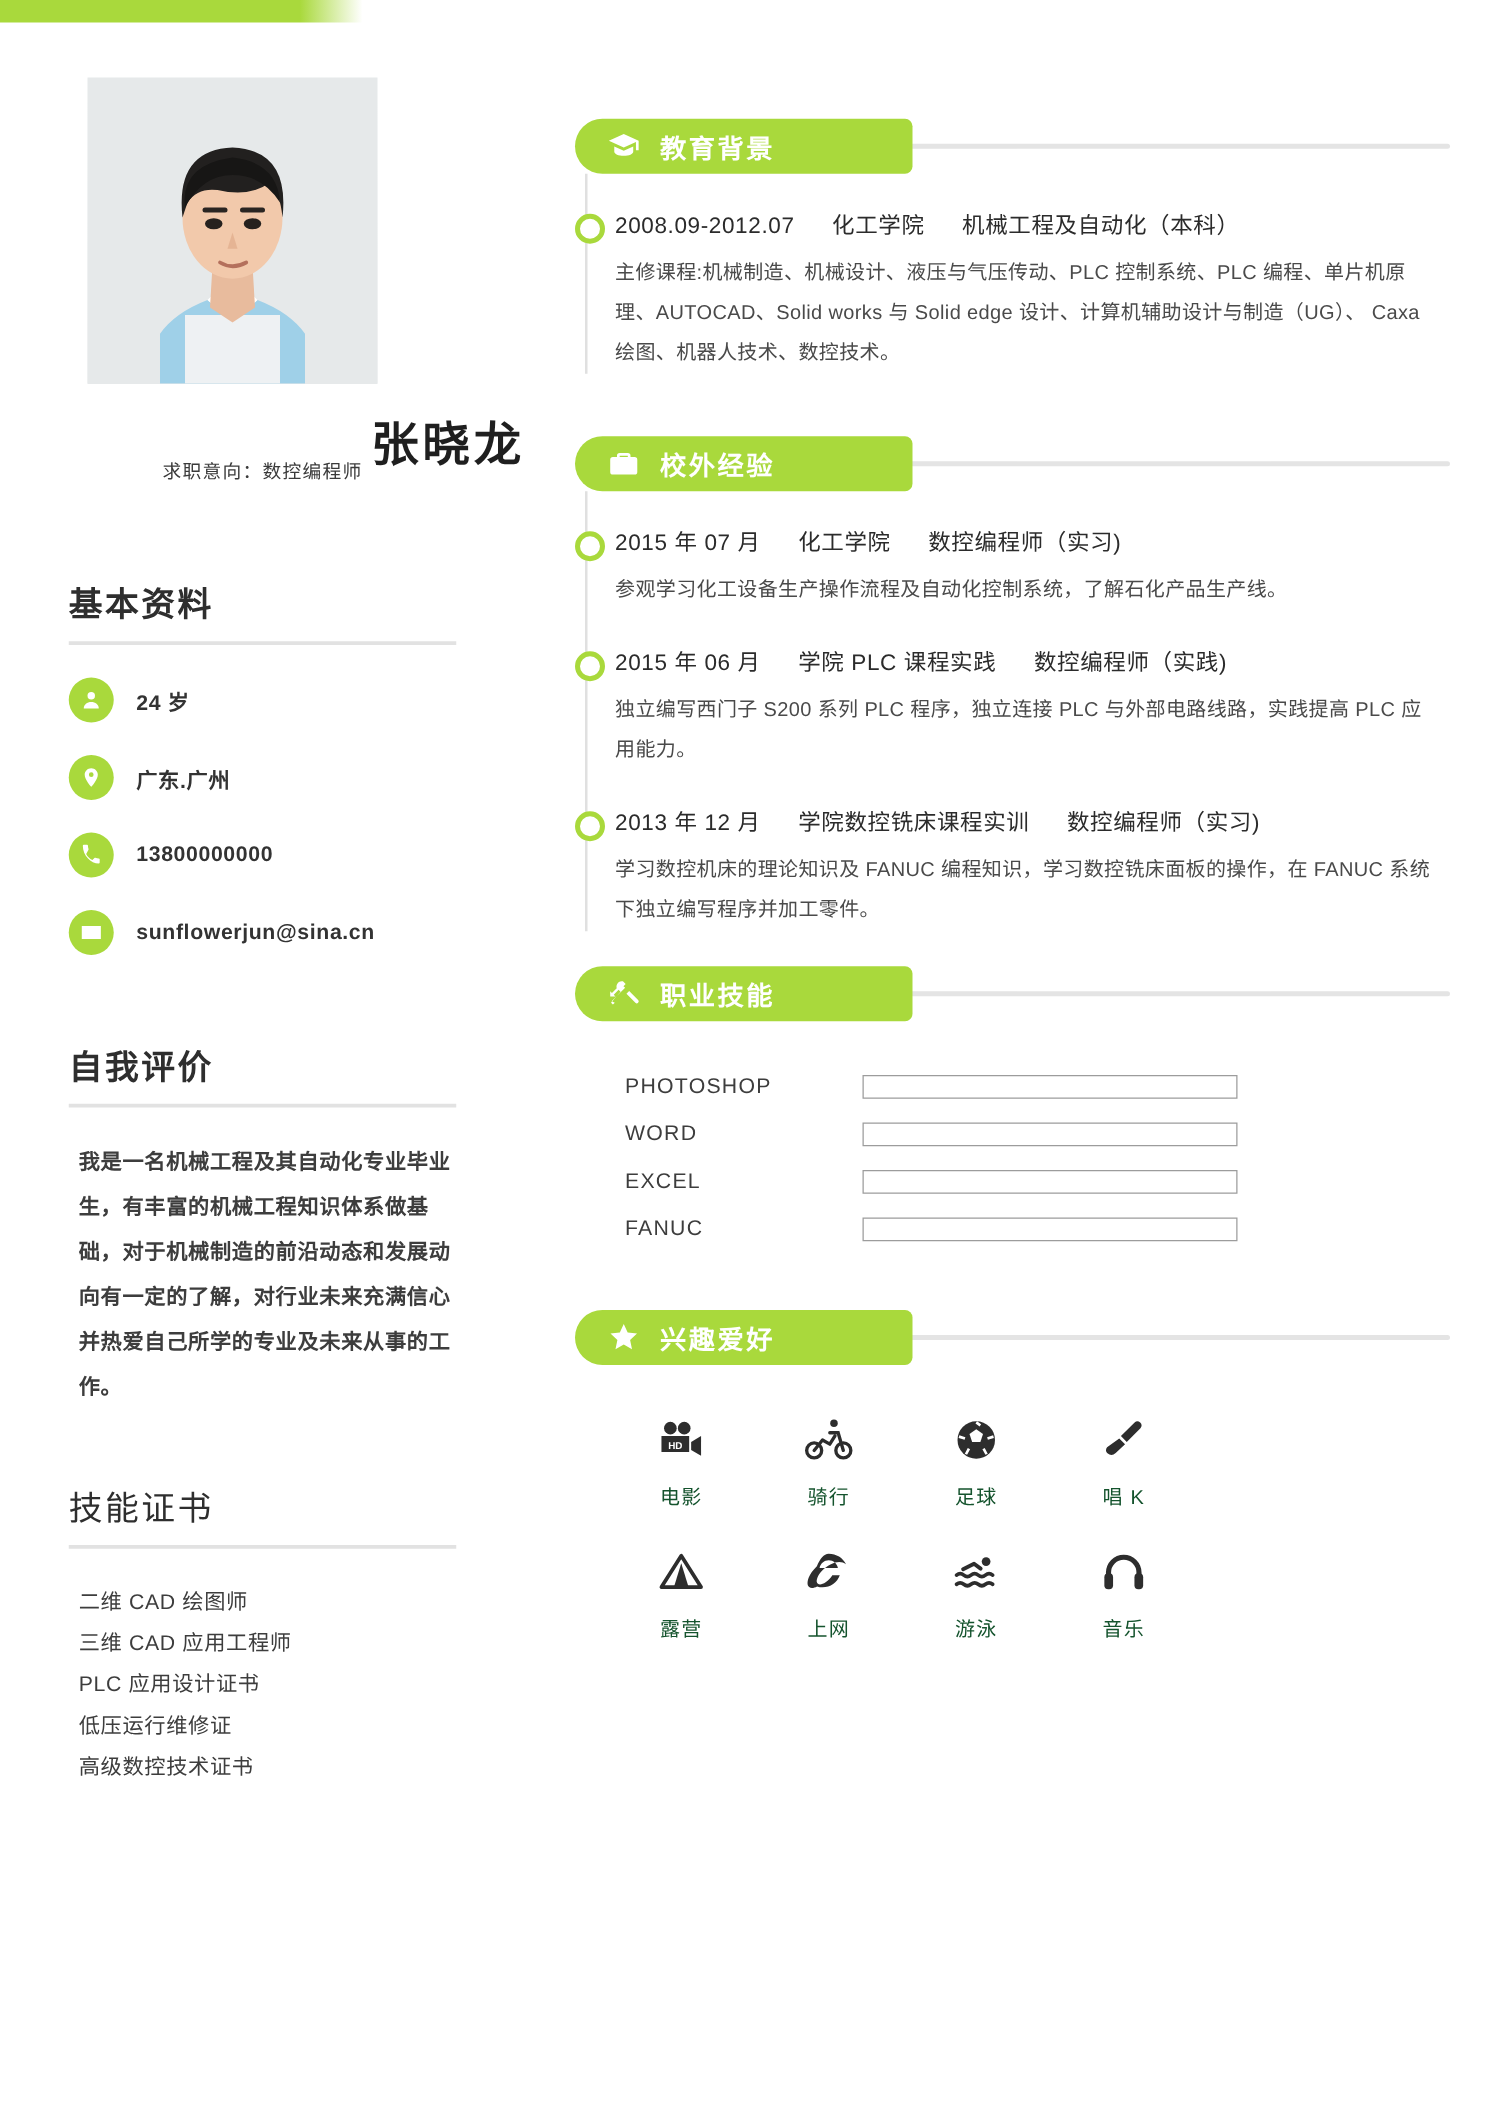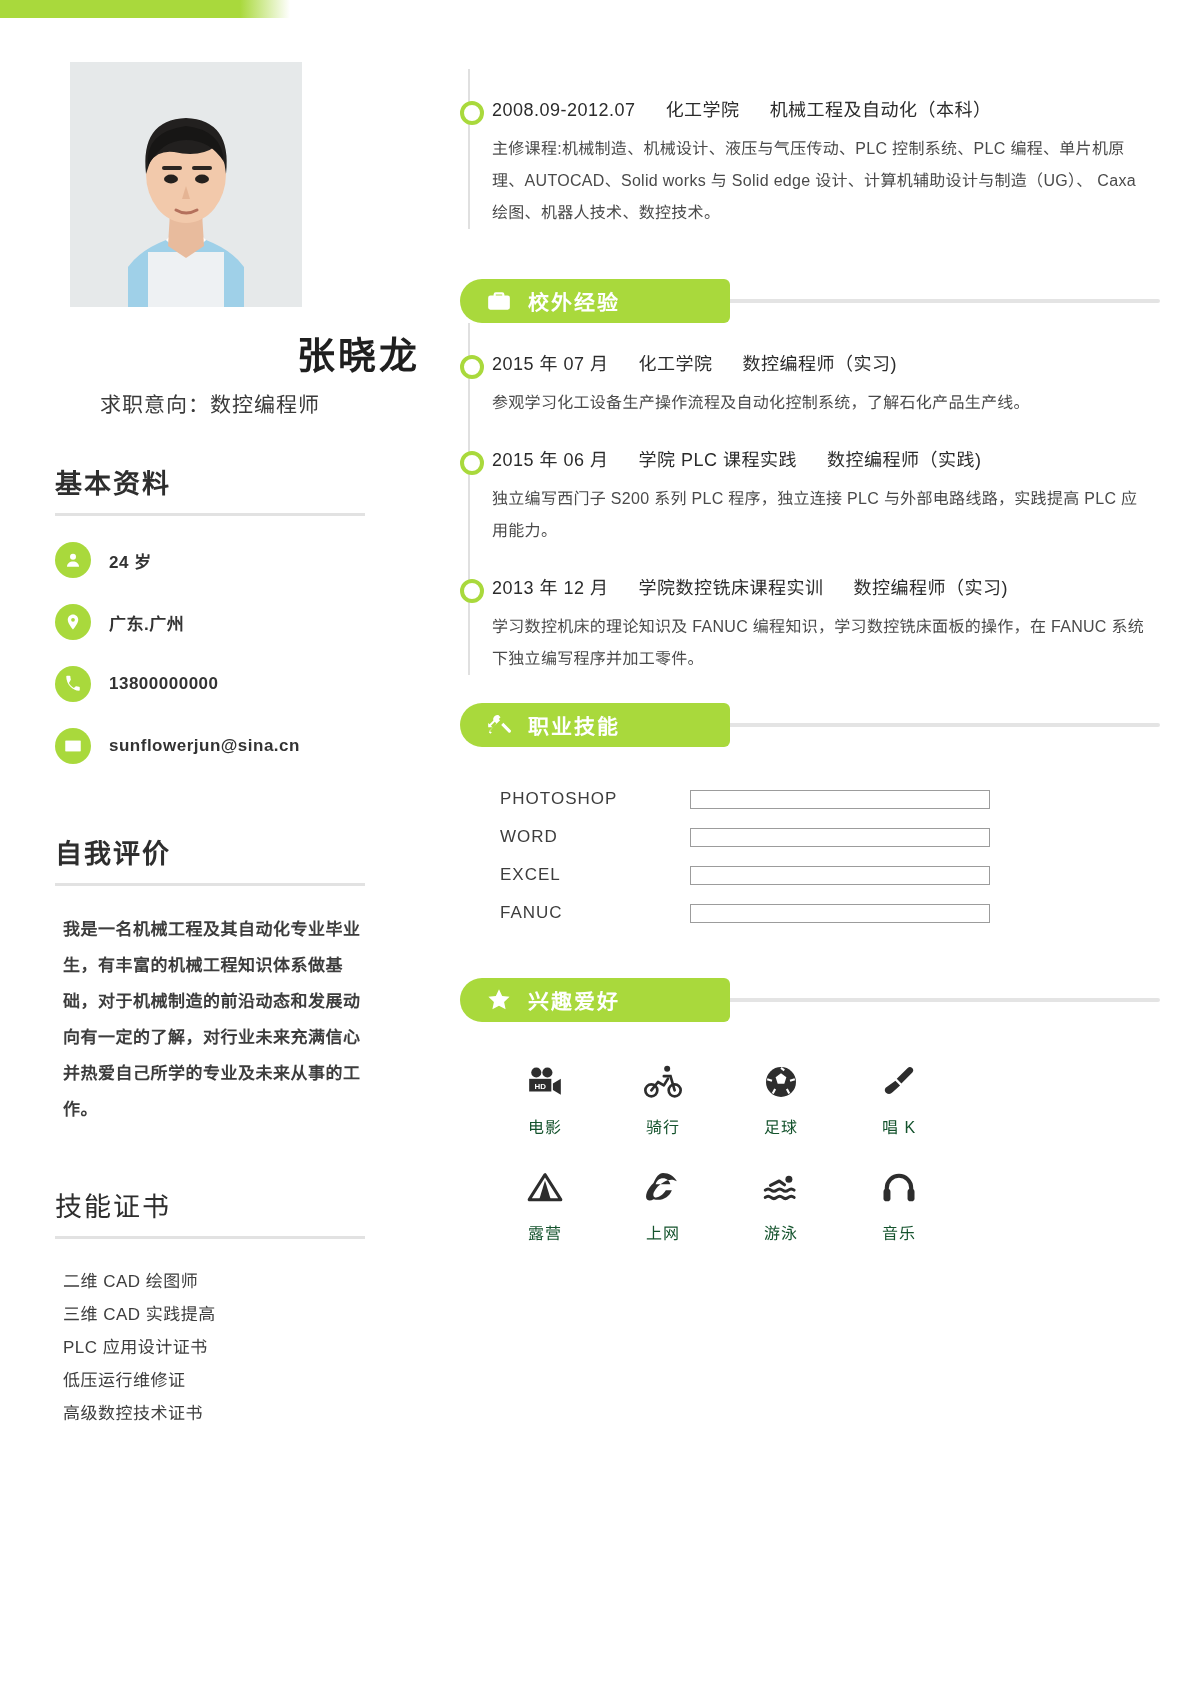--- a/index.html
+++ b/index.html
@@ -55,23 +55,23 @@
     position: absolute;
     top: 325px; left: 0; width: 420px;
     text-align: right;
     font-size: 38px;
     font-weight: bold;
     letter-spacing: 3px;
     color: #1f1f1f;
   }
   .intent {
     position: absolute;
-    top: 388px; left: 0; width: 420px;
+    top: 365px; left: 0; width: 420px;
     text-align: center;
-    font-size: 21px;
+    font-size: 15px;
     color: #3a3a3a;
     letter-spacing: 1px;
   }
 
   .l-section-title {
     font-size: 27px;
     color: #2e2e2e;
     letter-spacing: 2px;
     padding-bottom: 12px;
   }
@@ -337,30 +337,41 @@
     <div class="sec-self">
       <div class="l-section-title">自我评价</div>
       <div class="l-rule"></div>
       <div class="self-text">我是一名机械工程及其自动化专业毕业生，有丰富的机械工程知识体系做基础，对于机械制造的前沿动态和发展动向有一定的了解，对行业未来充满信心并热爱自己所学的专业及未来从事的工作。</div>
     </div>
 
     <div class="sec-cert">
       <div class="l-section-title">技能证书</div>
       <div class="l-rule"></div>
       <div class="cert-item">二维 CAD 绘图师</div>
-      <div class="cert-item">三维 CAD 实践提高</div>
+      <div class="cert-item">三维 CAD 应用工程师</div>
       <div class="cert-item">PLC 应用设计证书</div>
       <div class="cert-item">低压运行维修证</div>
       <div class="cert-item">高级数控技术证书</div>
     </div>
   </div>
 
   <div class="right">
 
     <div class="r-section" style="margin-top:95px;">
+      <div class="hdr">
+        <div class="hdr-line"></div>
+        <div class="hdr-pill">
+          <span class="hicon">
+            <svg width="26" height="26" viewBox="0 0 24 24">
+                <path d="M12 3 1 8l11 5 9-4.1V15h2V8L12 3zM5 12.2V16c0 1.7 3.1 3 7 3s7-1.3 7-3v-3.8l-7 3.2-7-3.2z"></path>
+              </svg>
+          </span>
+          <span class="hdr-title">教育背景</span>
+        </div>
+      </div>
 
       <div class="timeline">
         <div class="tl-item">
           <div class="tl-head">
             <span>2008.09-2012.07</span><span class="sp"></span><span>化工学院</span><span class="sp"></span><span>机械工程及自动化（本科）</span>
           </div>
           <div class="tl-body">主修课程:机械制造、机械设计、液压与气压传动、PLC 控制系统、PLC 编程、单片机原理、AUTOCAD、Solid works 与 Solid edge 设计、计算机辅助设计与制造（UG）、 Caxa 绘图、机器人技术、数控技术。</div>
         </div>
       </div>
     </div>

